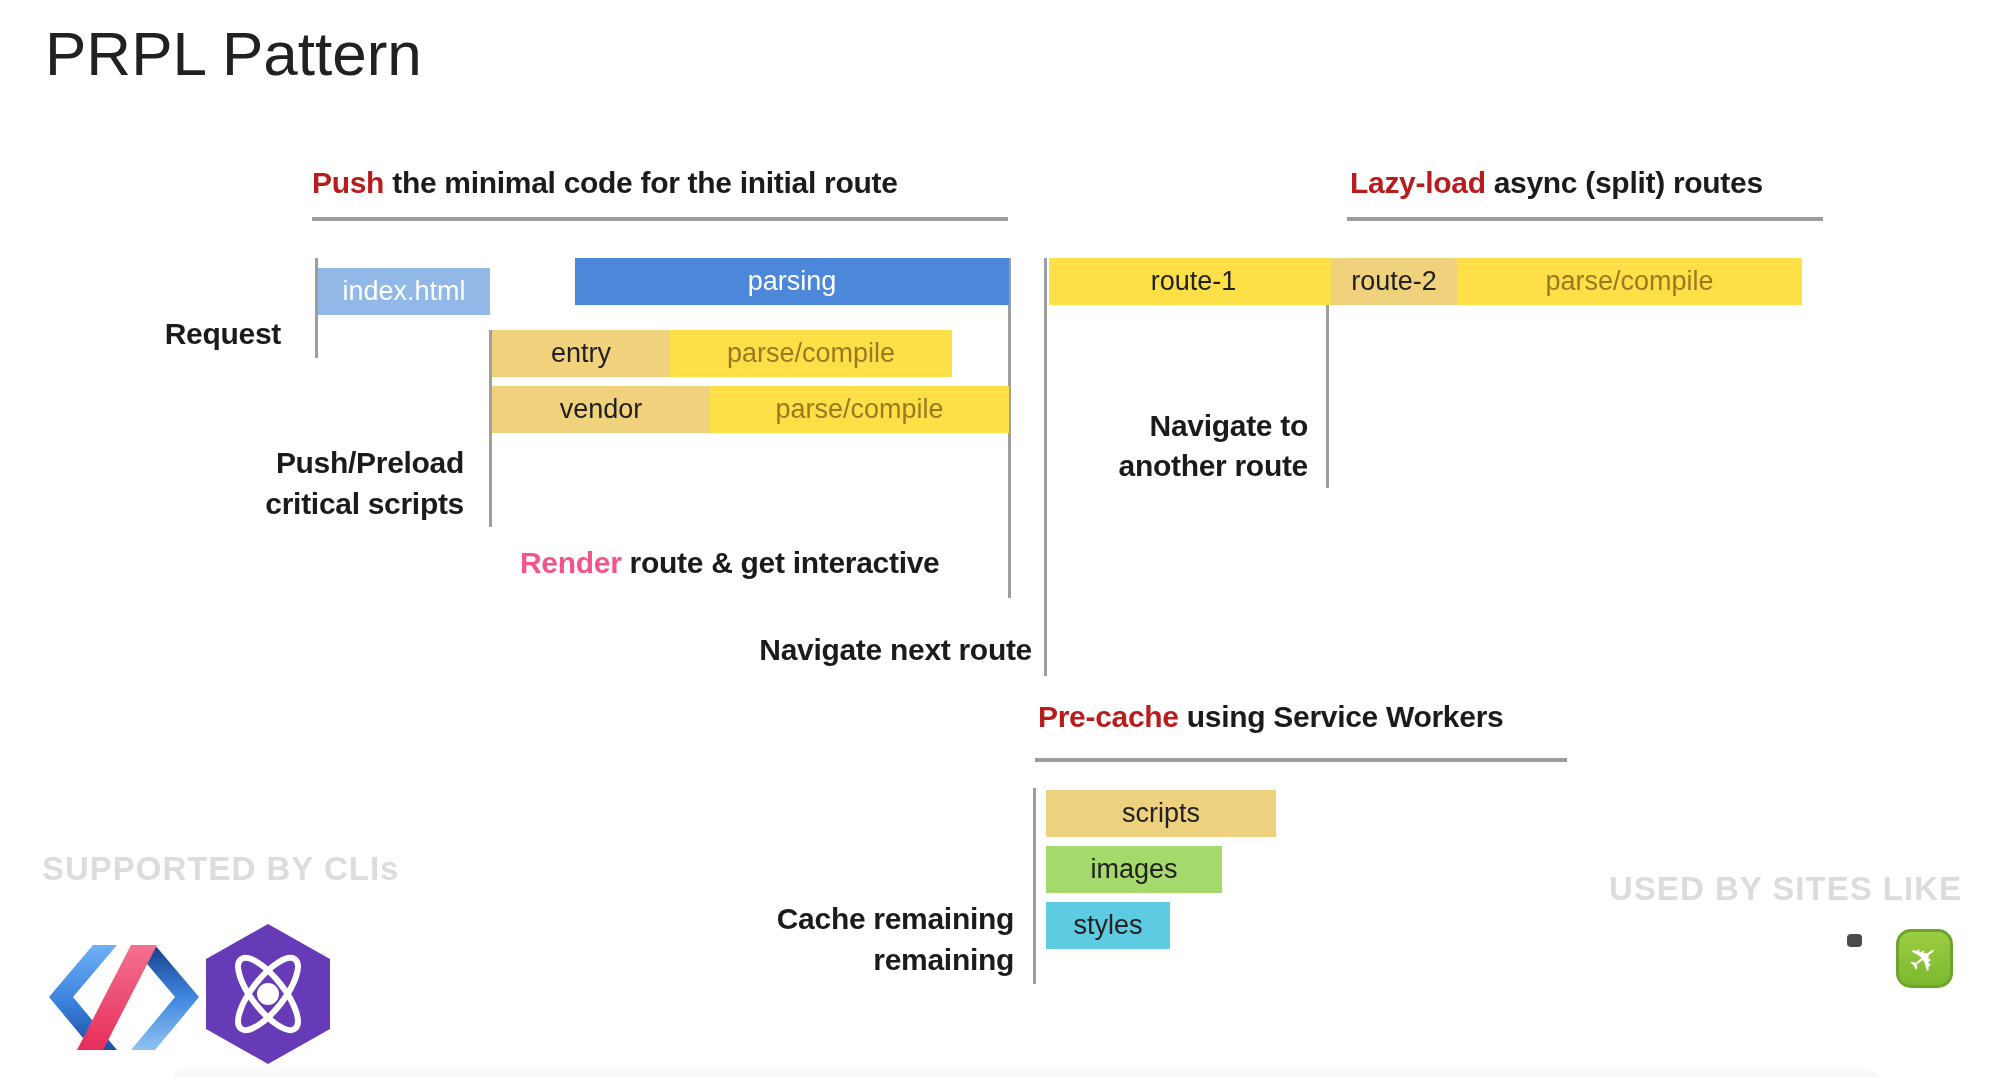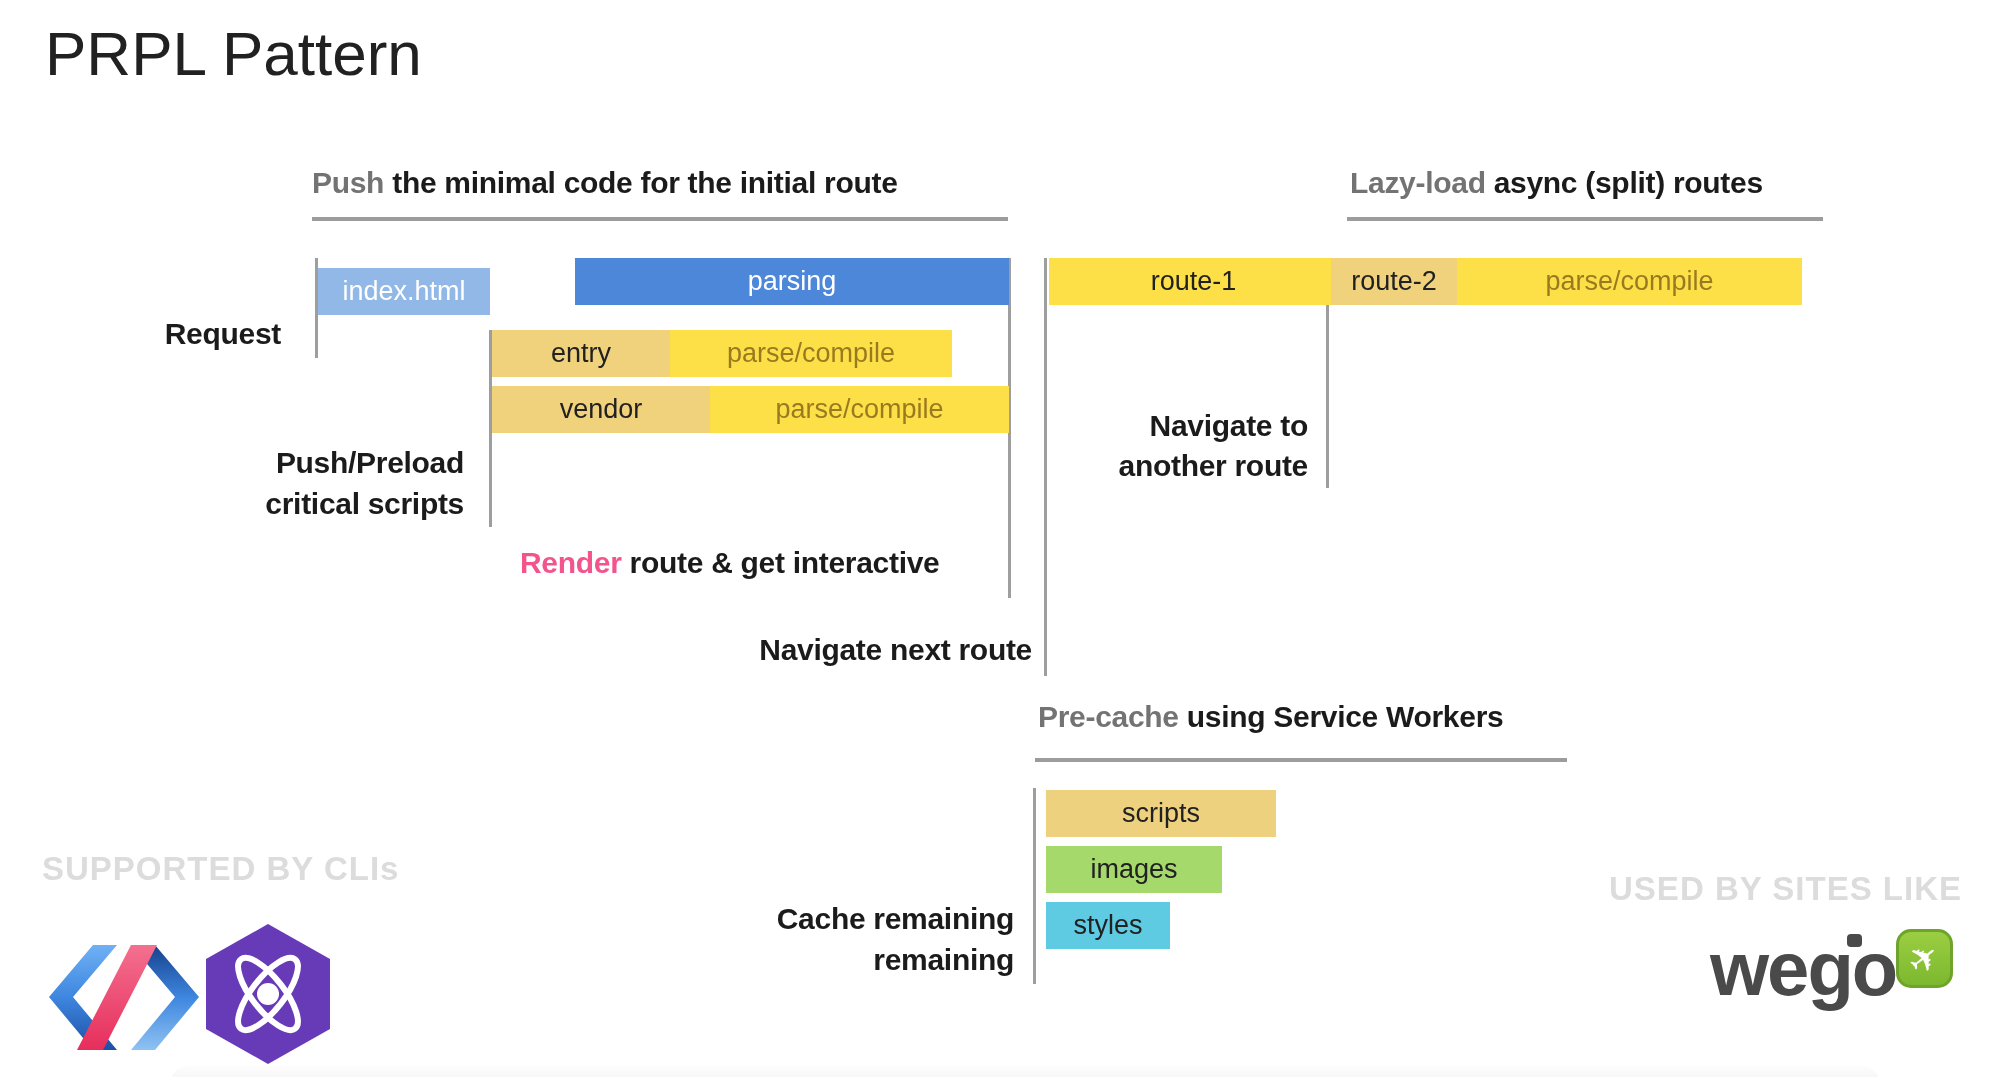--- a/index.html
+++ b/index.html
@@ -13,21 +13,21 @@
   }
   .title{
     position:absolute;left:45px;top:18px;
     font-size:62px;font-weight:300;letter-spacing:0px;color:#212121;
     white-space:nowrap;
   }
   .hdr{
     position:absolute;font-size:30px;font-weight:bold;letter-spacing:-0.3px;
     white-space:nowrap;color:#1b1b1b;
   }
-  .hdr .accent{color:#737373;}
+  .hdr .accent{color:#b91c1c;}
   .rule{position:absolute;height:4px;background:#9C9C9C;}
   .vline{position:absolute;width:3px;background:#9E9E9E;}
   .bar{
     position:absolute;height:47px;display:flex;align-items:center;justify-content:center;
     font-size:27px;color:#212121;white-space:nowrap;
   }
   .bar.white{color:#ffffff;}
   .bar.parse{color:#9A7A20;}
   .blue-light{background:#91B8E7;}
   .blue{background:#4C87DA;}
@@ -156,21 +156,20 @@
 
   <svg style="left:206px;top:924px;" width="124" height="140" viewBox="0 0 124 140">
     <polygon points="62,0 124,35 124,105 62,140 0,105 0,35" fill="#673AB8"></polygon>
     <ellipse cx="62" cy="70" rx="44" ry="16" fill="none" stroke="#ffffff" stroke-width="6" transform="rotate(52 62 70)"></ellipse>
     <ellipse cx="62" cy="70" rx="44" ry="16" fill="none" stroke="#ffffff" stroke-width="6" transform="rotate(-52 62 70)"></ellipse>
     <circle cx="62" cy="70" r="11" fill="#ffffff"></circle>
   </svg>
 
   <div class="muted" style="right:38px;top:870px;">USED BY SITES LIKE</div>
 
-  <div class="wego-word">wego</div>
   <div class="wego-dot"></div>
   <div class="wego-app">
     <span class="wego-plane">✈</span>
   </div>
 
   <div class="shadow-band"></div>
 
 </div>
 
 </body></html>

